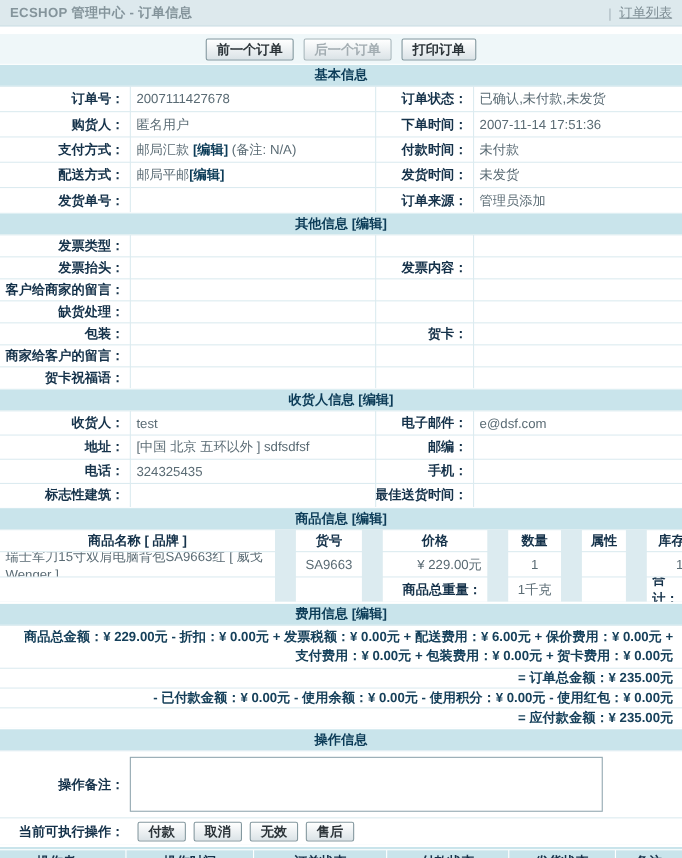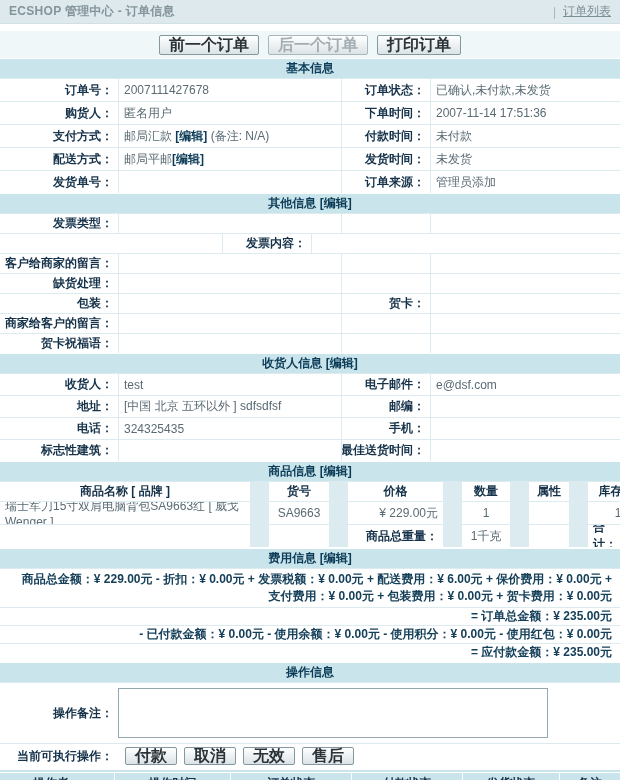--- a/index.html
+++ b/index.html
@@ -11,21 +11,21 @@
   }
   
   .header-bar { height: 24px; background: #dde9ed; border-bottom: 1px solid #cfe0e6;
     display: flex; align-items: center; justify-content: space-between; padding: 0 9px; }
   .page-title { color: #84949b; font-weight: bold; letter-spacing: .3px; }
   .header-right { display: flex; align-items: center; color: #a9b7bd; }
   .order-list-link { color: #7e8d94; text-decoration: underline; margin-left: 7px; cursor: pointer; }
   
   .toolbar { margin-top: 7px; height: 27px; background: #eff7f9;
     display: flex; align-items: center; justify-content: center; gap: 9px; }
-  .btn { font-family: inherit; font-size: 16px; font-weight: bold; color: #2b3338;
+  .btn { font-family: inherit; font-size: 12px; font-weight: bold; color: #2b3338;
     background: linear-gradient(#ffffff, #dbe3e7); border: 1px solid #84989f;
     border-radius: 2px; padding: 2px 9px; cursor: pointer; line-height: 14px; }
   .btn[disabled] { color: #a3adb2; border-color: #a9b7bc; cursor: default; }
   .btn--small { padding: 1px 9px; }
   
   .section-title { height: 19px; line-height: 19px; margin-top: 1px; background: #c9e4eb;
     color: #0b3b57; font-weight: bold; text-align: center; }
   .edit-link { color: #0b3b57; text-decoration: none; font-weight: bold; cursor: pointer; }
   .rows { background: #dcebf0; display: flex; flex-direction: column; gap: 1px; padding-top: 1px; }
   .irow { display: flex; gap: 1px; }
@@ -130,20 +130,21 @@
 <div>
   <div class="section-title"><span>其他信息</span> <a class="edit-link">[编辑]</a></div>
   <div class="rows rows--other">
     <div class="irow">
       <div class="cell lbl c1">发票类型：</div>
       <div class="cell val c2"></div>
       <div class="cell lbl c3"></div>
       <div class="cell val c4"></div>
     </div>
     <div class="irow">
+      <div class="cell lbl c1">发票抬头：</div>
       <div class="cell val c2"></div>
       <div class="cell lbl c3">发票内容：</div>
       <div class="cell val c4"></div>
     </div>
     <div class="irow">
       <div class="cell lbl c1">客户给商家的留言：</div>
       <div class="cell val c2"></div>
       <div class="cell lbl c3"></div>
       <div class="cell val c4"></div>
     </div>

